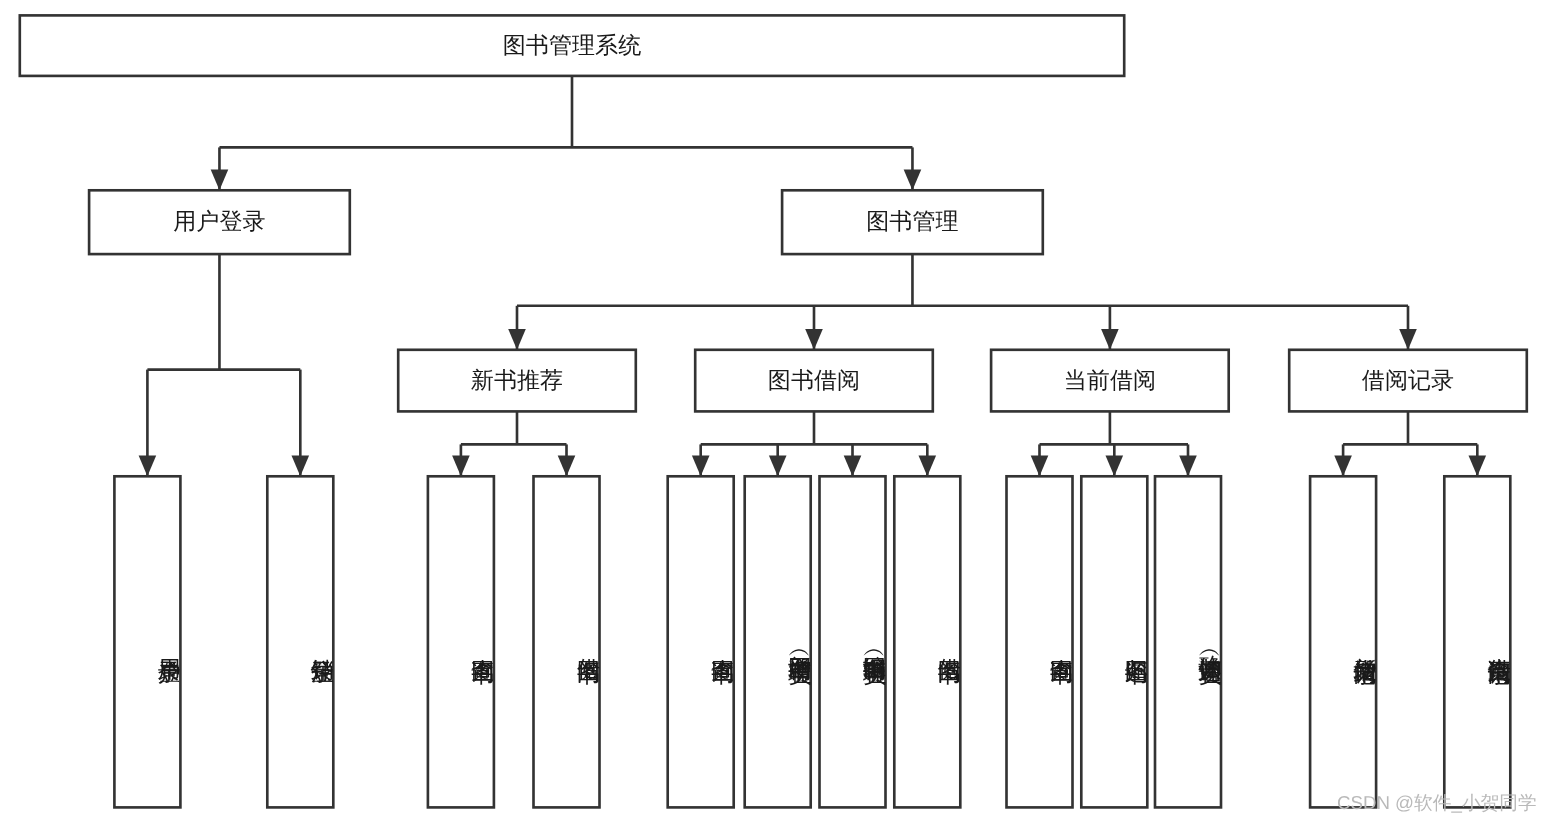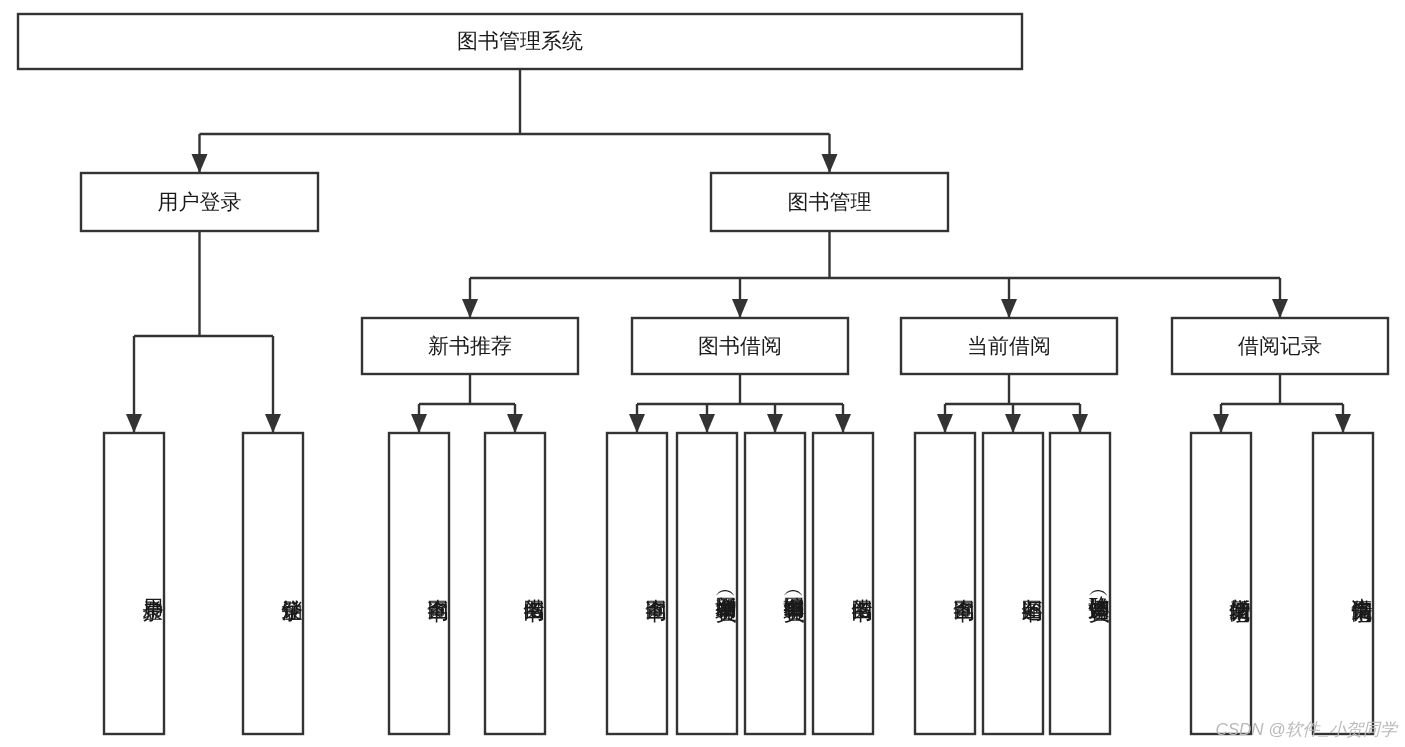--- a/index.html
+++ b/index.html
@@ -62,21 +62,20 @@
     pointer-events: none;
   }
   .watermark {
     position: absolute;
     right: 8px;
     bottom: 6px;
     font-family: "Liberation Sans", "DejaVu Sans", sans-serif;
     font-size: 17px;
     color: #b9b9b9;
     white-space: nowrap;
-    font-style: italic;
   }
 </style>
 </head>
 <body>
 
 <div id="diagram-root">
   <svg class="diagram-canvas" id="diagram-svg" viewBox="0 0 1405 747" xmlns="http://www.w3.org/2000/svg">
       <line x1="520" y1="69" x2="520" y2="134" class="connector"></line>
       <line x1="199.5" y1="134" x2="829.5" y2="134" class="connector"></line>
       <line x1="199.5" y1="134" x2="199.5" y2="173" class="connector"></line>

